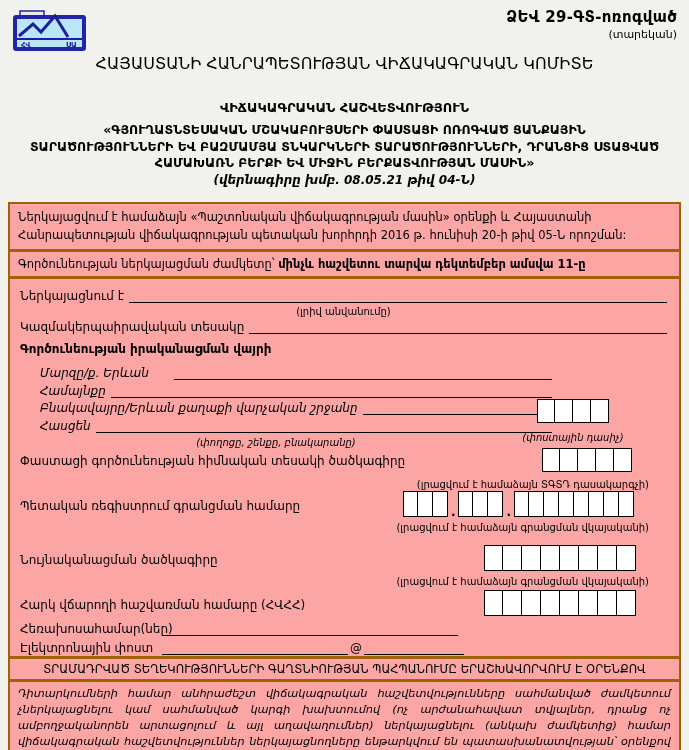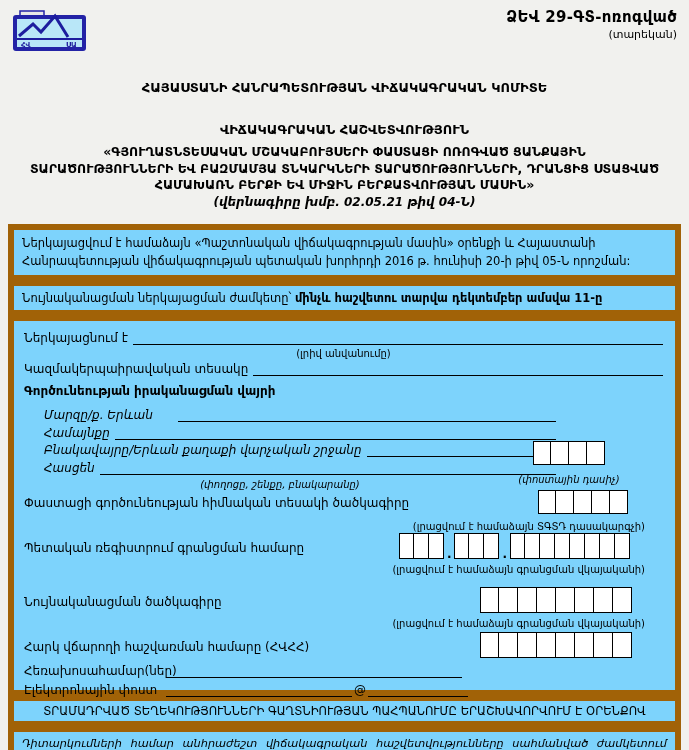--- a/index.html
+++ b/index.html
@@ -10,27 +10,27 @@
     margin: 0 auto;
     background: #f1f1ee;
     font-family: "DejaVu Sans", "Liberation Sans", sans-serif;
     color: #000;
     overflow: hidden;
   }
   
   .header-row { display: flex; justify-content: space-between; align-items: flex-start; padding: 8px 12px 0 10px; }
   .form-code { font-weight: bold; font-size: 15px; text-align: right; letter-spacing: 0.3px; }
   .form-period { font-size: 11px; text-align: right; margin-top: 2px; }
-  .org1 { margin-top: 26px; text-align: center; font-weight: bold; font-size: 13px; }
+  .org1 { text-align: center; font-weight: normal; font-size: 16px; }
   .org2 { margin-top: 27px; text-align: center; font-weight: bold; font-size: 13px; }
   .doc-title { margin: 7px auto 0; width: 630px; text-align: center; font-weight: bold; font-size: 12.5px; line-height: 1.32; }
   .doc-title-note { margin-top: 1px; text-align: center; font-weight: bold; font-style: italic; font-size: 12px; }
   
   .boxes { margin: 15px 8px 0 8px; }
-  .box { border: 6px solid #a16207; background: #7dd3fc; }
+  .box { border: 2px solid #a16207; background: #fca5a5; }
   .box + .box { margin-top: -1px; }
   .box-basis { padding: 4px 8px 5px 8px; font-size: 11.5px; line-height: 1.6; }
   .box-deadline { padding: 5px 8px; font-size: 11.5px; }
   .box-main { position: relative; height: 381px; font-size: 12px; }
   .box-conf { padding: 3px 4px; font-size: 11.5px; text-align: center; }
   .box-note { padding: 4px 8px 5px 8px; font-size: 11.3px; font-style: italic; line-height: 1.42; text-align: justify; }
   .bold { font-weight: bold; }
   
   .af-row { position: absolute; left: 10px; right: 12px; display: flex; align-items: flex-end; }
   .af-label { white-space: nowrap; }
@@ -74,30 +74,30 @@
     </svg>
     <div>
       <div class="form-code">ՁԵՎ  29-ԳՏ-ոռոգված</div>
       <div class="form-period">(տարեկան)</div>
     </div>
   </div>
 
   <div class="org1">ՀԱՅԱՍՏԱՆԻ ՀԱՆՐԱՊԵՏՈՒԹՅԱՆ  ՎԻՃԱԿԱԳՐԱԿԱՆ ԿՈՄԻՏԵ</div>
   <div class="org2">ՎԻՃԱԿԱԳՐԱԿԱՆ ՀԱՇՎԵՏՎՈՒԹՅՈՒՆ</div>
   <div class="doc-title">«ԳՅՈՒՂԱՏՆՏԵՍԱԿԱՆ ՄՇԱԿԱԲՈՒՅՍԵՐԻ ՓԱՍՏԱՑԻ ՈՌՈԳՎԱԾ ՑԱՆՔԱՅԻՆ ՏԱՐԱԾՈՒԹՅՈՒՆՆԵՐԻ ԵՎ ԲԱԶՄԱՄՅԱ ՏՆԿԱՐԿՆԵՐԻ ՏԱՐԱԾՈՒԹՅՈՒՆՆԵՐԻ, ԴՐԱՆՑԻՑ ՍՏԱՑՎԱԾ ՀԱՄԱԽԱՌՆ ԲԵՐՔԻ ԵՎ ՄԻՋԻՆ ԲԵՐՔԱՏՎՈՒԹՅԱՆ ՄԱՍԻՆ»</div>
-  <div class="doc-title-note">(վերնագիրը խմբ. 02.05.21 թիվ 04-Ն)</div>
+  <div class="doc-title-note">(վերնագիրը խմբ. 08.05.21 թիվ 04-Ն)</div>
 
   <div class="boxes">
 
     <div class="box box-basis">
       <span>Ներկայացվում է համաձայն «Պաշտոնական վիճակագրության մասին»  օրենքի և Հայաստանի Հանրապետության վիճակագրության պետական խորհրդի 2016 թ. հունիսի 20-ի թիվ 05-Ն որոշման:</span>
     </div>
 
     <div class="box box-deadline">
-      <span>Նույնականացման ներկայացման ժամկետը՝</span>
+      <span>Գործունեության ներկայացման ժամկետը՝</span>
       <span class="bold">մինչև հաշվետու տարվա դեկտեմբեր ամսվա 11-ը</span>
     </div>
 
     <div class="box box-main">
 
       <div class="af-row" style="top:9px;">
         <span class="af-label">Ներկայացնում է</span>
         <span class="fill-line"></span>
       </div>
       <div class="caption caption-center" style="top:27px; right:12px;">(լրիվ անվանումը)</div>

